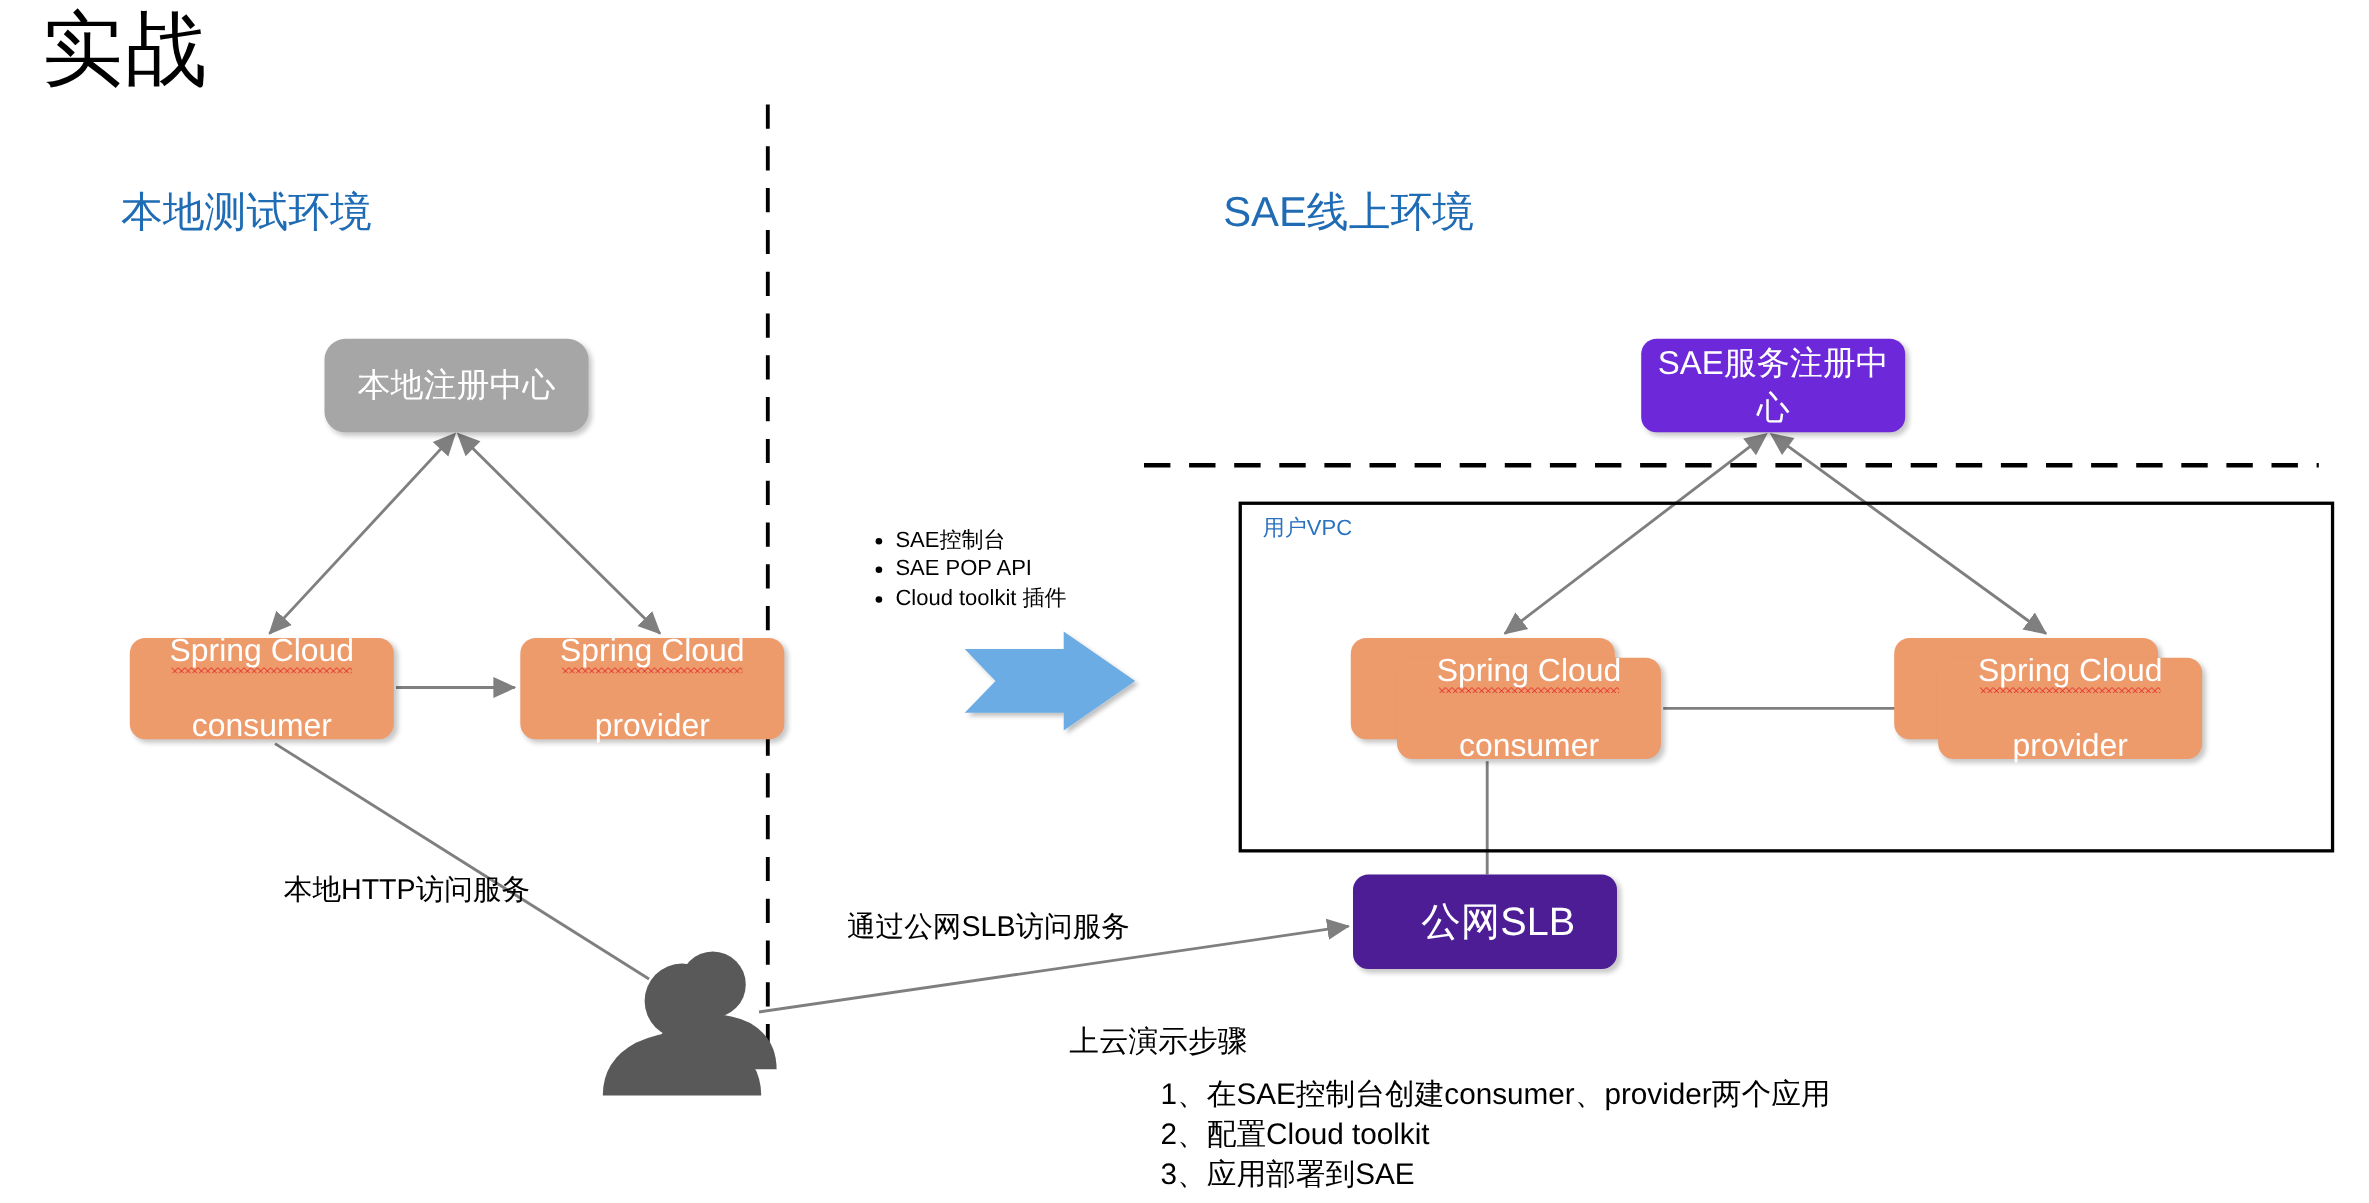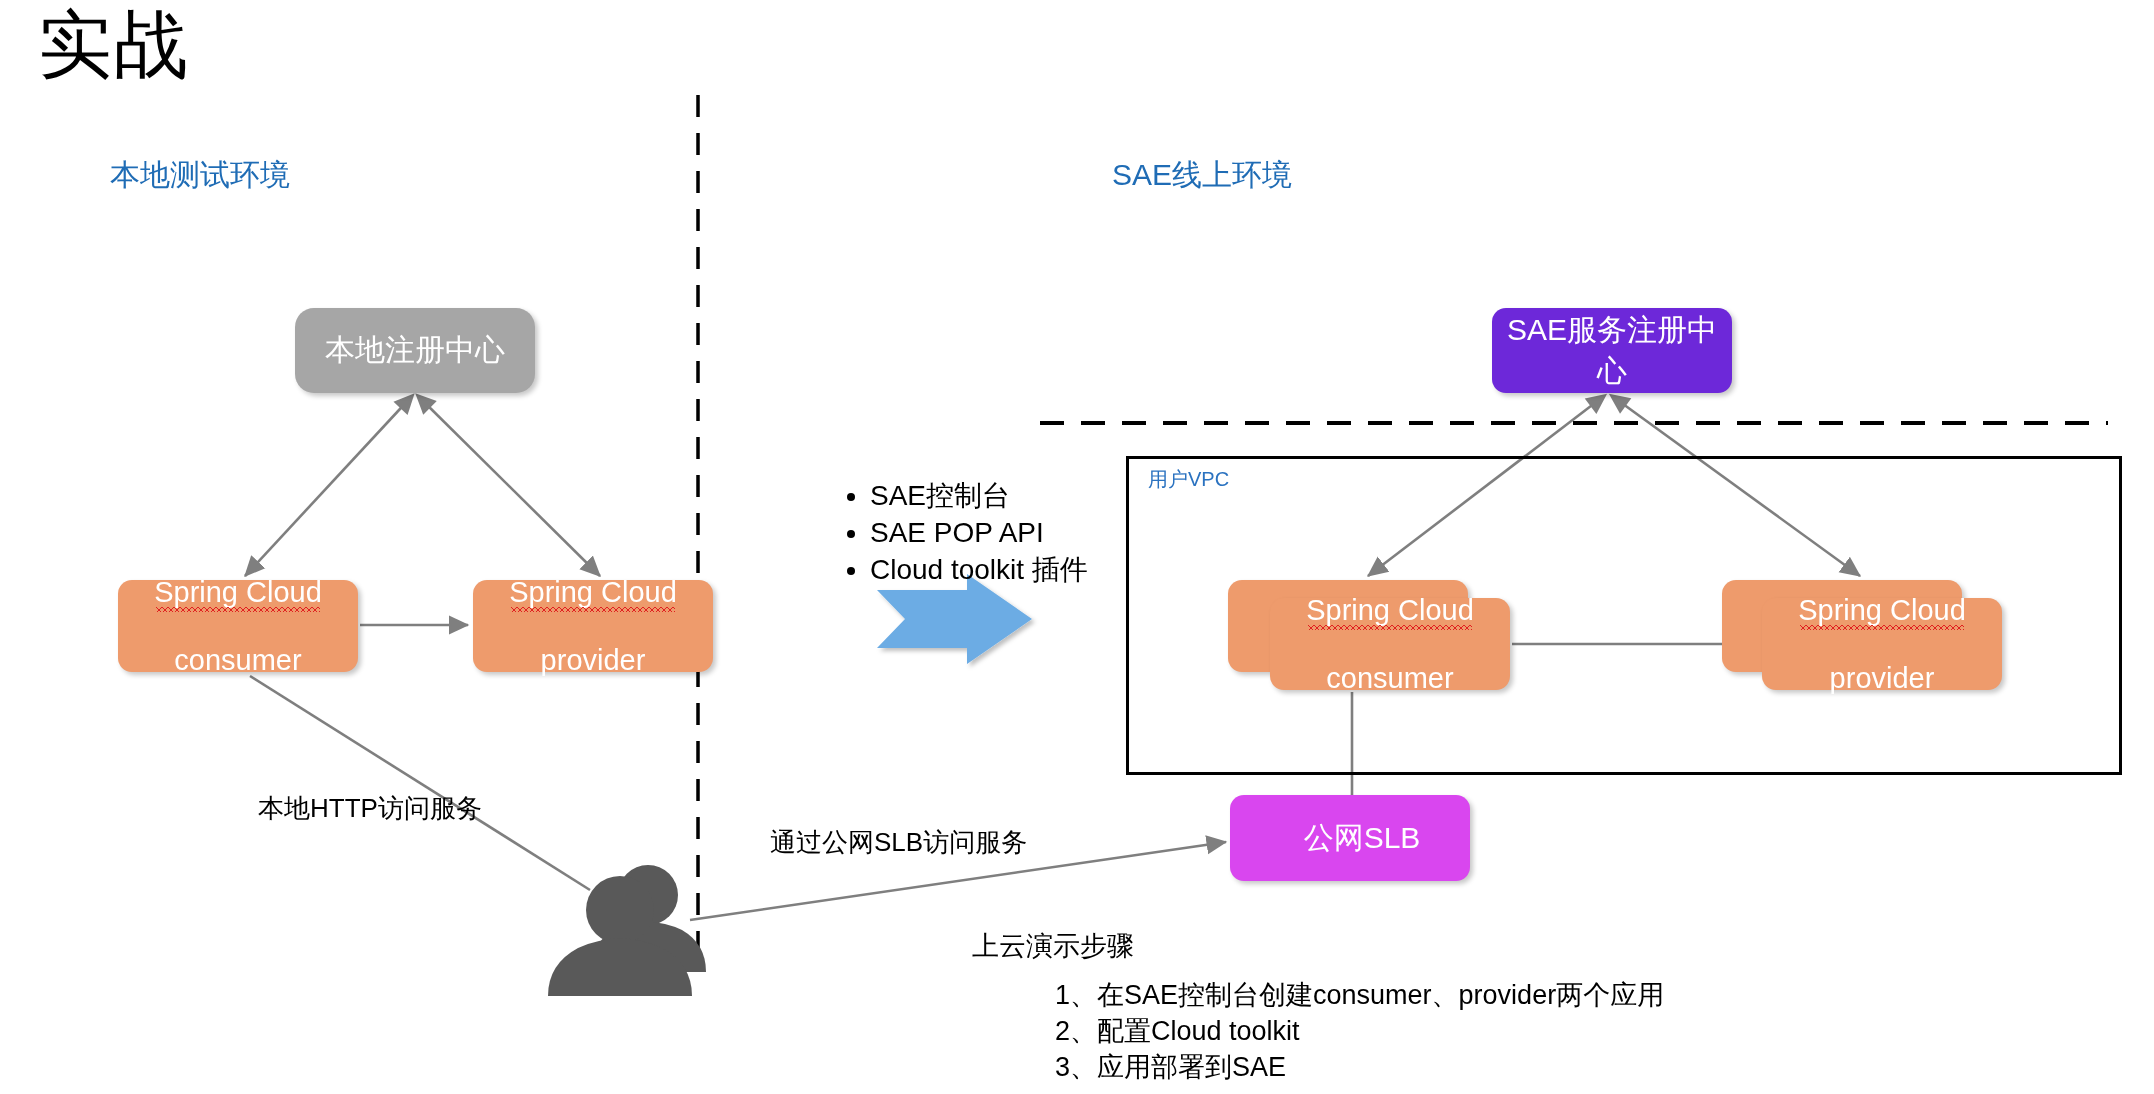--- a/index.html
+++ b/index.html
@@ -4,33 +4,33 @@
 <style>
   html,body{margin:0;padding:0;background:#ffffff;}
   body{width:2154px;height:1094px;position:relative;overflow:hidden;
        font-family:"Liberation Sans","DejaVu Sans",sans-serif;}
   #stage{position:absolute;left:0;top:0;width:1839px;height:1094px;}
   #svg-layer{position:absolute;left:0;top:0;width:2154px;height:1094px;}
 
   
   .title{position:absolute;left:38px;top:8px;font-size:74px;line-height:1;
          color:#000000;letter-spacing:2px;}
-  .section-label{position:absolute;font-size:30px;color:#1f6cb5;white-space:nowrap;}
+  .section-label{position:absolute;font-size:38px;color:#1f6cb5;white-space:nowrap;margin-top:12px;}
   #label-local{left:110px;top:155px;}
   #label-sae{left:1112px;top:155px;}
   .vpc-label{position:absolute;left:1148px;top:466px;font-size:20px;color:#2a72c0;}
 
   
   .node{position:absolute;border-radius:14px;display:flex;align-items:center;
         justify-content:center;text-align:center;color:#ffffff;
         box-shadow:3px 3px 5px rgba(0,0,0,.22);box-sizing:border-box;}
   .node span{display:block;}
   .node-gray{background:#a6a6a6;font-size:30px;border-radius:19px;}
   .node-darkgray{background:#6d28d9;font-size:30px;}
-  .node-slb{background:#d946ef;font-size:30px;padding-left:24px;}
+  .node-slb{background:#4c1d95;font-size:36px;padding-left:24px;}
   .node-orange{background:#ee9b6c;font-size:29px;line-height:1.18;}
 
   #reg-local{left:295px;top:308px;width:240px;height:85px;}
   #reg-sae{left:1492px;top:308px;width:240px;height:85px;}
   #slb{left:1230px;top:795px;width:240px;height:86px;}
 
   #sc-consumer-left{left:118px;top:580px;width:240px;height:92px;}
   #sc-provider-left{left:473px;top:580px;width:240px;height:92px;}
 
   
@@ -45,22 +45,22 @@
     background-image:
       linear-gradient(45deg,transparent 45%,#e02020 45%,#e02020 55%,transparent 55%),
       linear-gradient(-45deg,transparent 45%,#e02020 45%,#e02020 55%,transparent 55%);
     background-size:6px 6px;background-repeat:repeat-x;}
 
   
   #vpc-box{position:absolute;left:1126px;top:456px;width:996px;height:319px;
            border:3px solid #000000;box-sizing:border-box;background:transparent;}
 
   
-  #bullets{position:absolute;left:844px;top:478px;width:270px;
-           font-size:28px;color:#000000;line-height:1.32;}
+  #bullets{position:absolute;left:788px;top:478px;width:270px;
+           font-size:20px;color:#000000;line-height:1.32;}
   #bullets ul{margin:0;padding-left:26px;list-style:disc;}
   #bullets li{white-space:nowrap;}
 
   
   .edge-caption{position:absolute;font-size:26px;color:#000000;white-space:nowrap;}
   #cap-local-http{left:258px;top:791px;text-align:right;}
   #cap-slb-access{left:770px;top:825px;}
 
   
   #steps{position:absolute;left:972px;top:929px;font-size:27px;color:#000000;

